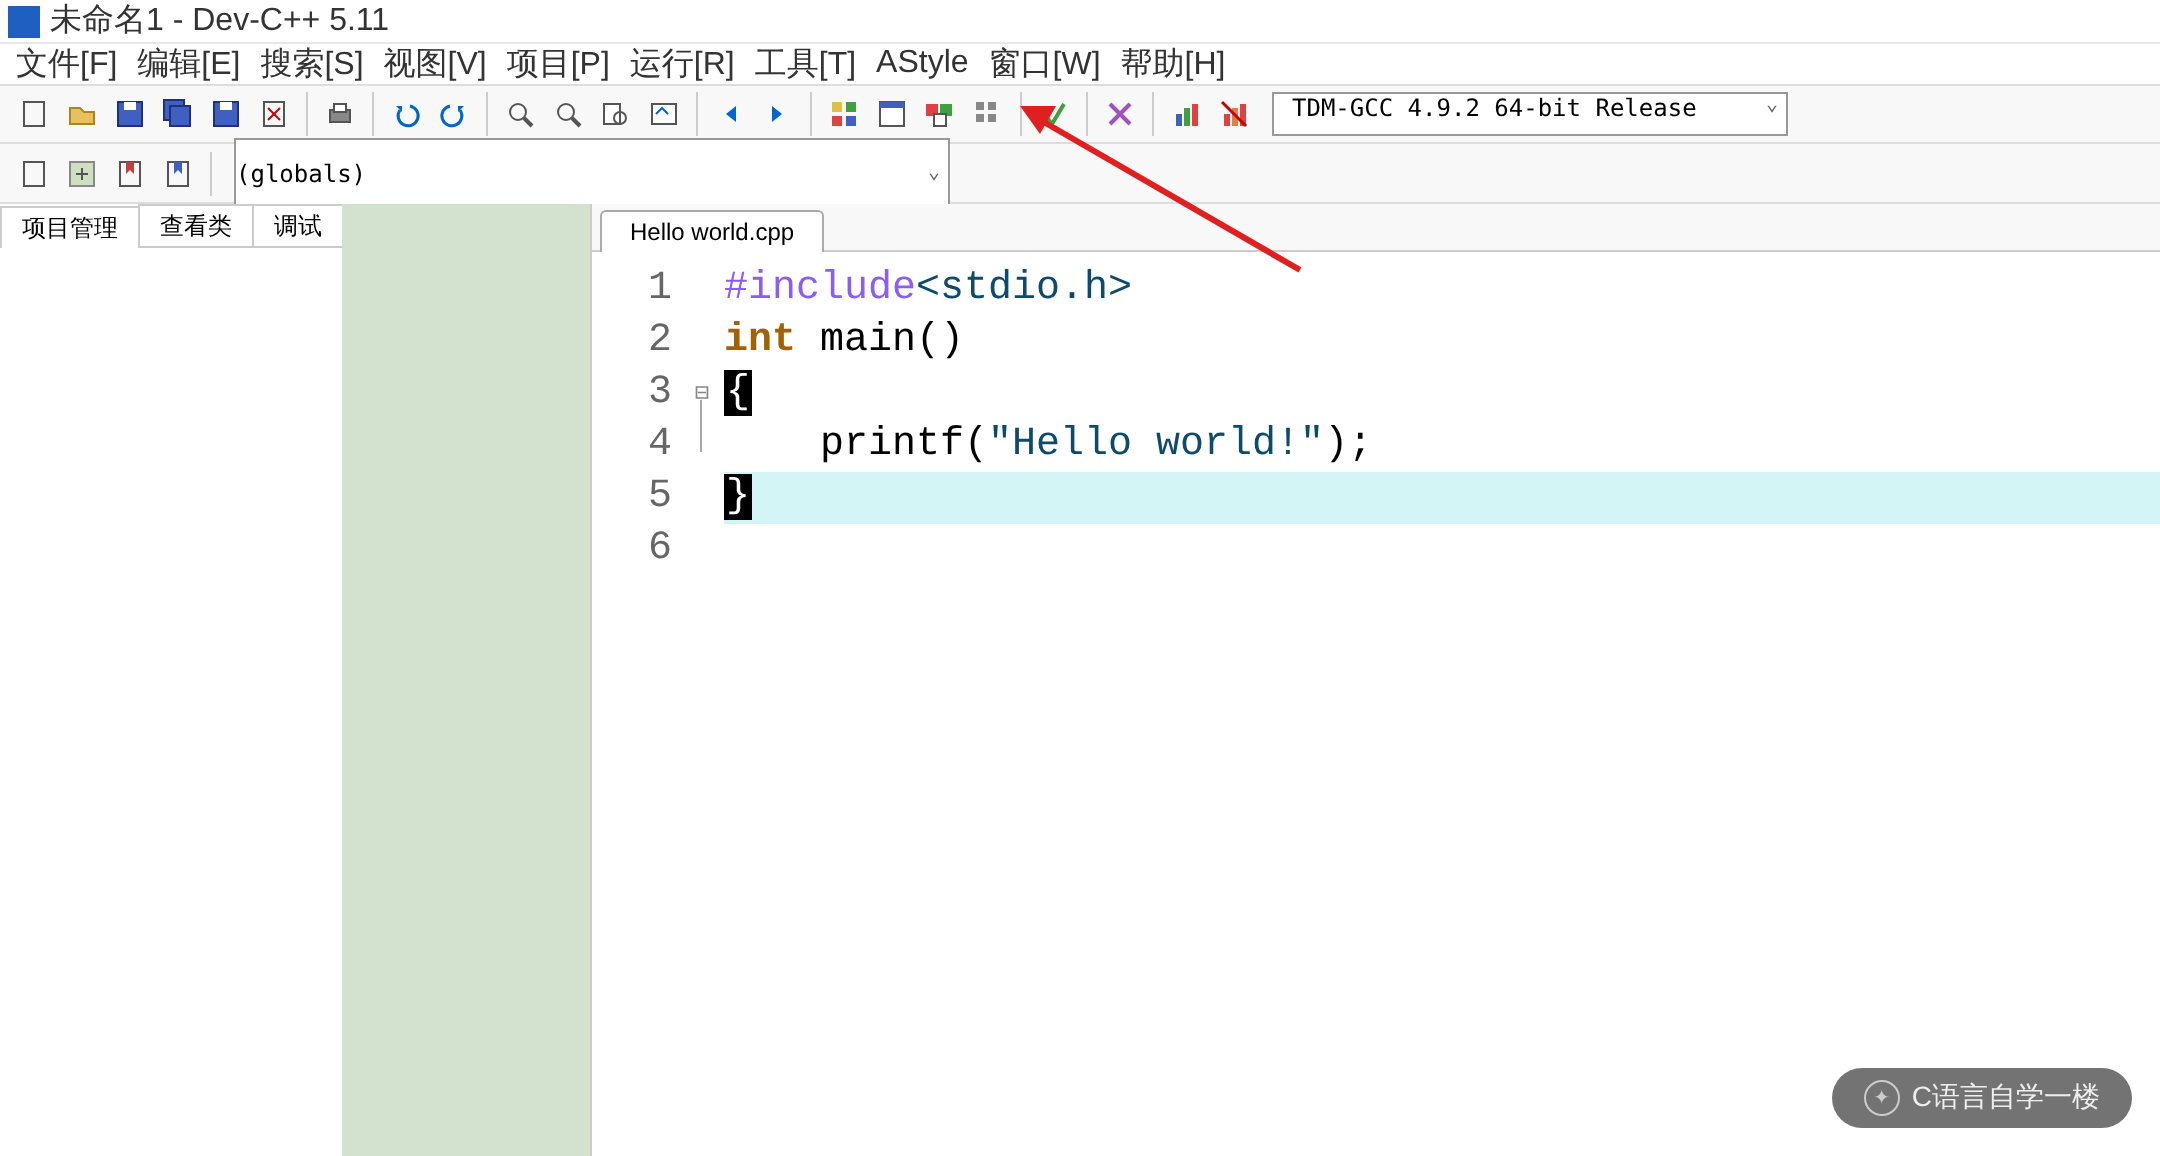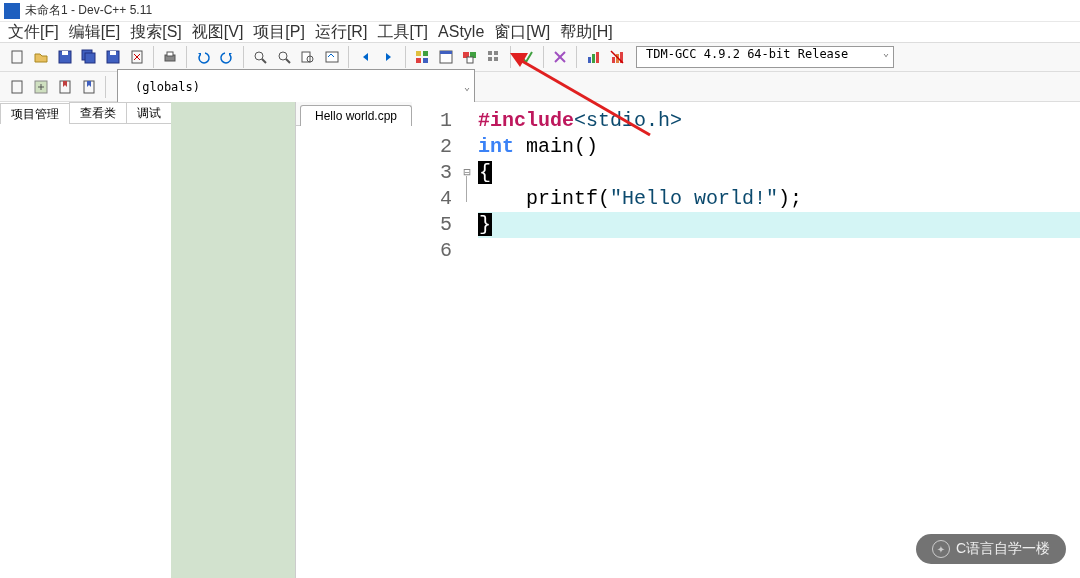--- a/index.html
+++ b/index.html
@@ -1,48 +1,48 @@
 <!DOCTYPE html>
 <html><head>
 <meta charset="utf-8">
 <style>
 * { box-sizing: border-box; margin: 0; padding: 0; }
 body { font-family: "Microsoft YaHei", Tahoma, sans-serif; font-size: 12px; background: #fff; width: 1080px; height: 578px; overflow: hidden; position: relative; }
 .titlebar { height: 22px; background: #fff; display: flex; align-items: center; border-bottom: 1px solid #e8e8e8; padding-left: 4px; }
 .titlebar .appicon { width: 16px; height: 16px; background: #1e5fbf; margin-right: 5px; display: inline-block; }
-.titlebar .title { font-size: 12px; color: #333; }
+.titlebar .title { font-size: 16px; color: #333; }
 .menubar { height: 20px; background: #fff; display: flex; align-items: center; padding-left: 4px; gap: 2px; font-size: 16px; color: #333; }
 .menubar span { padding: 1px 4px; cursor: default; }
 .toolbar1 { height: 30px; background: #f8f8f8; border-top: 1px solid #ddd; border-bottom: 1px solid #ddd; display: flex; align-items: center; padding-left: 6px; gap: 2px; }
 .tbtn { width: 22px; height: 22px; border: 1px solid transparent; display: inline-flex; align-items: center; justify-content: center; cursor: pointer; }
 .sep { width: 1px; height: 22px; background: #ccc; margin: 0 3px; }
 .compiler-sel { margin-left: 6px; width: 258px; height: 22px; border: 1px solid #999; background: #fff; font-family: Consolas, monospace; font-size: 12px; padding-left: 9px; display: flex; align-items: flex-start; justify-content: space-between; }
 .chev { font-size: 10px; color: #666; padding-right: 4px; }
 .toolbar2 { height: 30px; background: #f8f8f8; border-bottom: 1px solid #ddd; display: flex; align-items: center; padding-left: 6px; gap: 2px; }
-.globals-sel { margin-left: 6px; width: 358px; height: 36px; border: 1px solid #999; background: #fff; font-family: Consolas, monospace; font-size: 12px; padding-left: 17px; display: flex; align-items: center; justify-content: space-between; }
+.globals-sel { margin-left: 6px; width: 358px; height: 36px; border: 1px solid #999; background: #fff; font-family: Consolas, monospace; font-size: 12px; padding-left: 0; display: flex; align-items: center; justify-content: space-between; }
 .main { display: flex; height: calc(578px - 102px); }
 .leftpane { width: 296px; display: flex; border-right: 1px solid #ccc; }
 .lefttabs { height: 22px; display: flex; border-bottom: 1px solid #ccc; background: #fff; }
 .lefttab { padding: 2px 10px; border: 1px solid #ccc; border-bottom: none; background: #fff; font-size: 12px; margin-right: -1px; cursor: pointer; }
 .lefttab.active { background: #fff; position: relative; top: 1px; }
 .leftbody { flex: 1; background: #d2e2ce; }
-.rightpane { flex: 1; display: flex; }
+.rightpane { flex: 1; display: flex; flex-direction: column; }
 .filetabs { height: 24px; display: flex; align-items: flex-end; padding-left: 4px; background: #f8f8f8; border-bottom: 1px solid #ccc; }
 .filetab { padding: 3px 14px; border: 1px solid #aaa; border-bottom: none; background: #fff; font-size: 12px; border-radius: 3px 3px 0 0; cursor: pointer; position: relative; top: 1px; }
 .editor { flex: 1; display: flex; font-family: Consolas, "Courier New", monospace; font-size: 20px; position: relative; background: #fff; }
 .gutter { width: 48px; text-align: right; padding-right: 8px; padding-top: 6px; color: #666; user-select: none; }
 .gutter div { height: 26px; line-height: 26px; }
 .fold { width: 14px; padding-top: 6px; color: #888; position: relative; }
 .fold div { height: 26px; line-height: 26px; text-align: center; font-size: 12px; }
 .foldline { position: absolute; left: 6px; top: 74px; width: 1px; height: 80px; background: #aaa; }
 .code { flex: 1; padding-top: 6px; padding-left: 4px; }
 .codeline { height: 26px; line-height: 26px; white-space: pre; }
-.hl-green { color: #be185d; font-weight: bold; }
+.hl-green { color: #8b5cf6; font-weight: normal; }
 .hl-red { color: #0c4a6e; }
-.hl-key { color: #3b82f6; font-weight: bold; }
+.hl-key { color: #a16207; font-weight: bold; }
 .hl-num { color: #6030a0; }
 .hl-cur { background: #d4f5f5; }
 .hl-brace { background: #000; color: #fff; padding: 0 1px; }
 .arrow { position: absolute; pointer-events: none; }
 .watermark { position: absolute; right: 14px; bottom: 14px; background: rgba(0,0,0,0.55); color: #eee; border-radius: 18px; padding: 6px 16px; display: flex; align-items: center; gap: 6px; font-size: 14px; }
 .wmicon { width: 18px; height: 18px; border: 1.5px solid #ccc; border-radius: 50%; display: inline-flex; align-items: center; justify-content: center; font-size: 10px; color: #ccc; }
 svg.ic { display: block; }
 </style>
 </head>
 <body>

